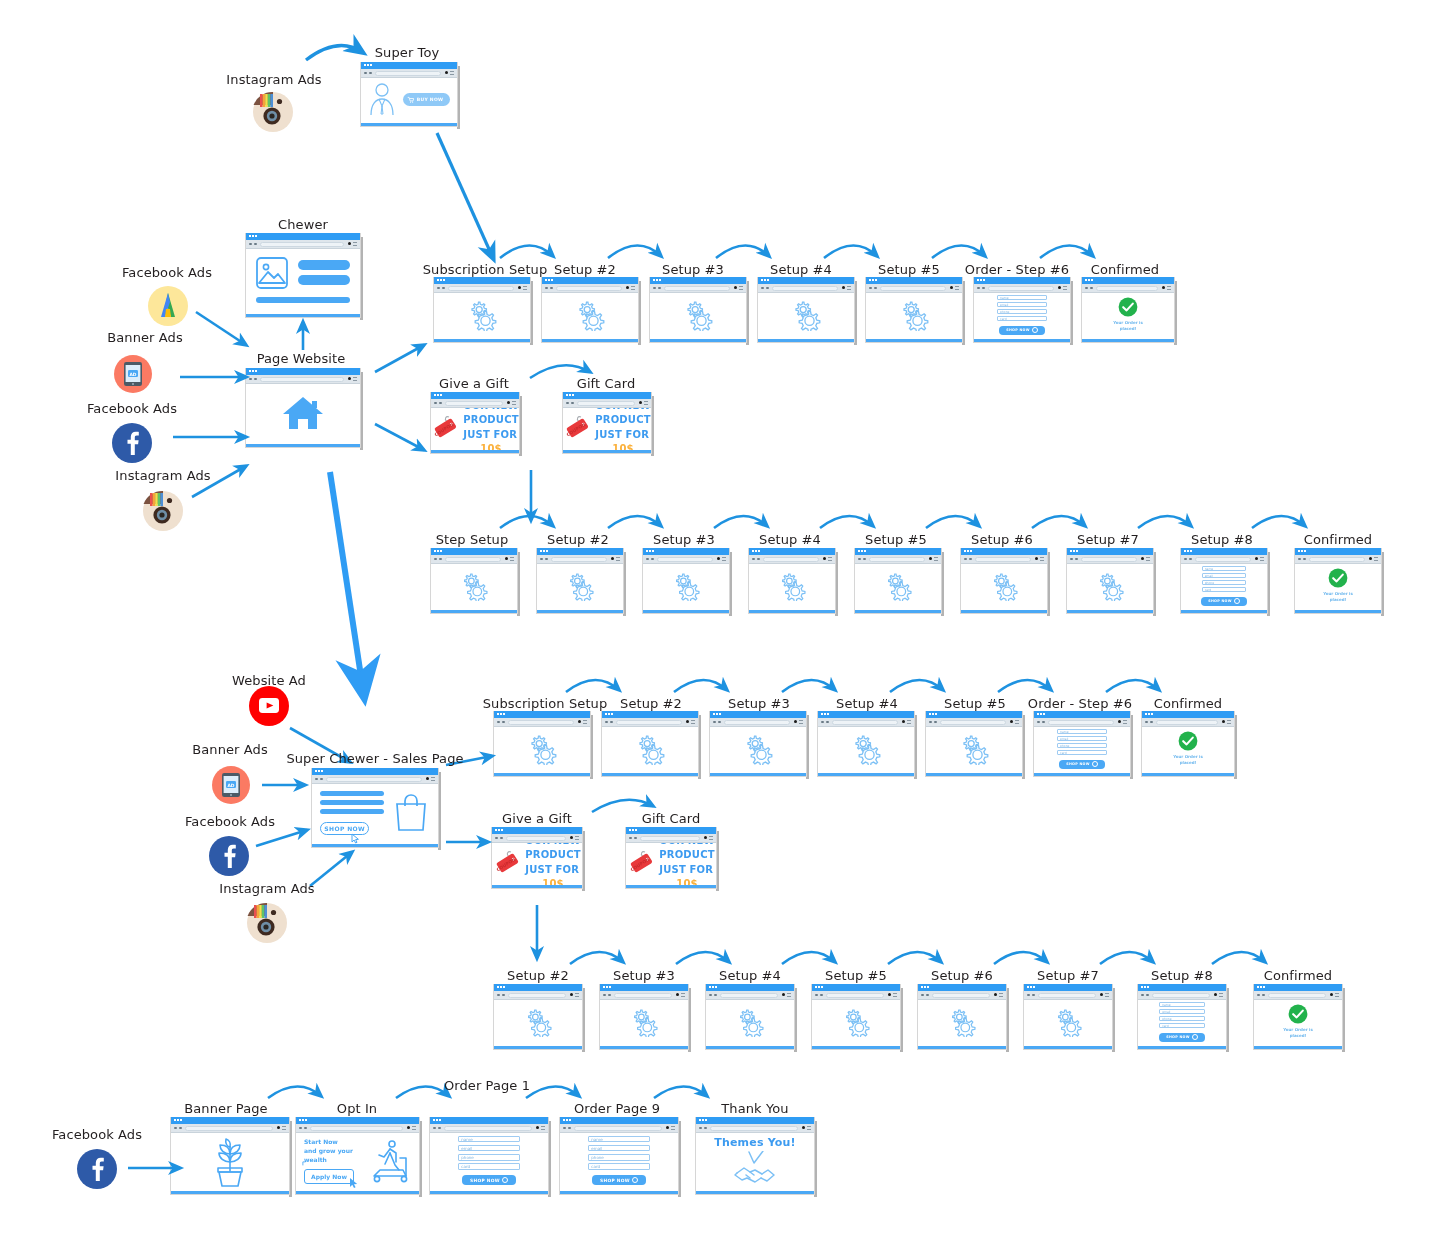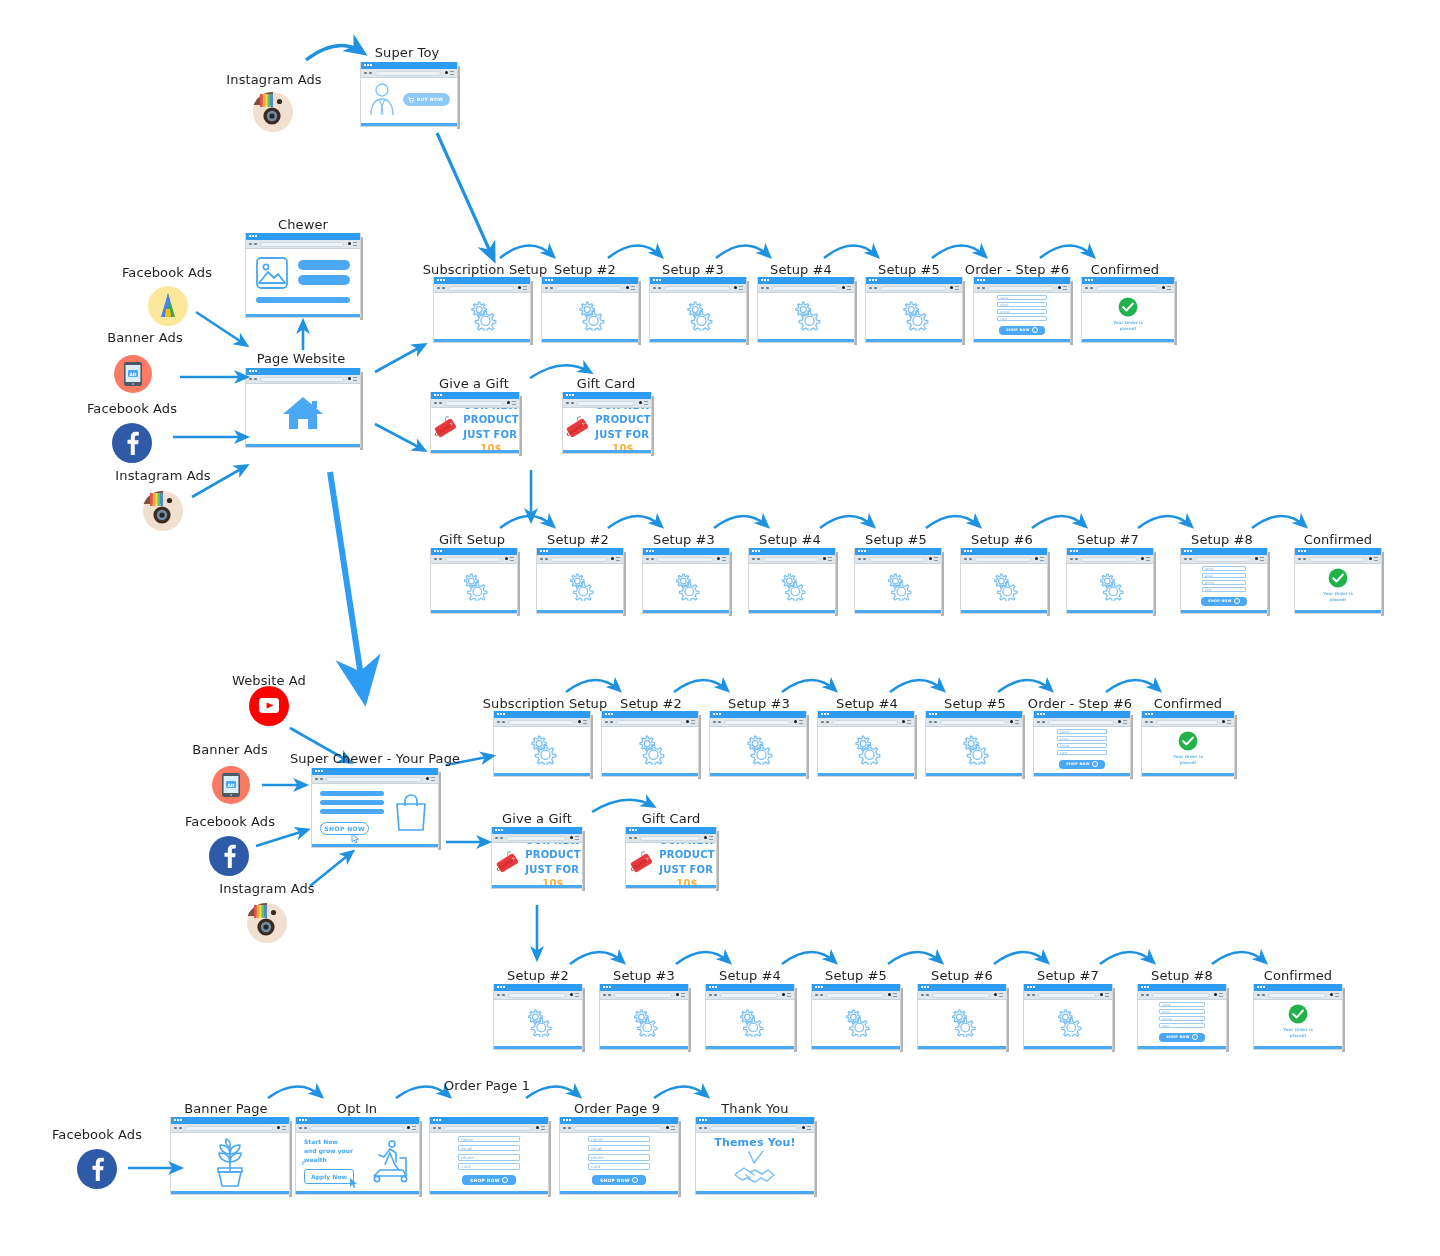--- a/index.html
+++ b/index.html
@@ -827,21 +827,21 @@
             <div>JUST FOR</div>
             <div class="amt" style="text-align:center">10$</div>
           </div>
         </div>
         <div class="footline"></div>
       </div>
     </div>
   </div>
 
   <div>
-    <div class="lbl c" style="left:472px;top:532px;">Gift Setup</div>
+    <div class="lbl c" style="left:472px;top:532px;">Step Setup</div>
     <div class="win" style="left:430px;top:548px;width:88px;height:66px;">
       <div class="shadow"></div>
         <div class="frame">
           <div class="titlebar">
             <i style="left:3px"></i>
             <i style="left:6px"></i>
             <i style="left:9px"></i>
           </div>
           <div class="toolbar">
             <span class="dot" style="left:3px"></span>
@@ -1159,21 +1159,21 @@
       <rect x="13.2" y="3" width="2.6" height="13" fill="#f2e14c"></rect>
       <rect x="15.8" y="3" width="2.6" height="13" fill="#5fc36a"></rect>
       <rect x="18.4" y="3" width="2.6" height="13" fill="#4d8fd6"></rect>
       <circle cx="27.5" cy="10.5" r="2.6" fill="#3f2a20"></circle>
       <circle cx="20" cy="25" r="8.6" fill="#3f2a20"></circle>
       <circle cx="20" cy="25" r="5.2" fill="#6e8ea6"></circle>
       <circle cx="20" cy="25" r="2.6" fill="#2a2622"></circle>
     </svg>
   </div>
 
-  <div class="lbl c" style="left:375px;top:751px;">Super Chewer - Your Page</div>
+  <div class="lbl c" style="left:375px;top:751px;">Super Chewer - Sales Page</div>
   <div class="win" style="left:311px;top:768px;width:128px;height:80px;">
     <div class="shadow"></div>
       <div class="frame">
       <div class="titlebar">
           <i style="left:3px"></i>
           <i style="left:6px"></i>
           <i style="left:9px"></i>
         </div>
       <div class="toolbar">
           <span class="dot" style="left:3px"></span>

